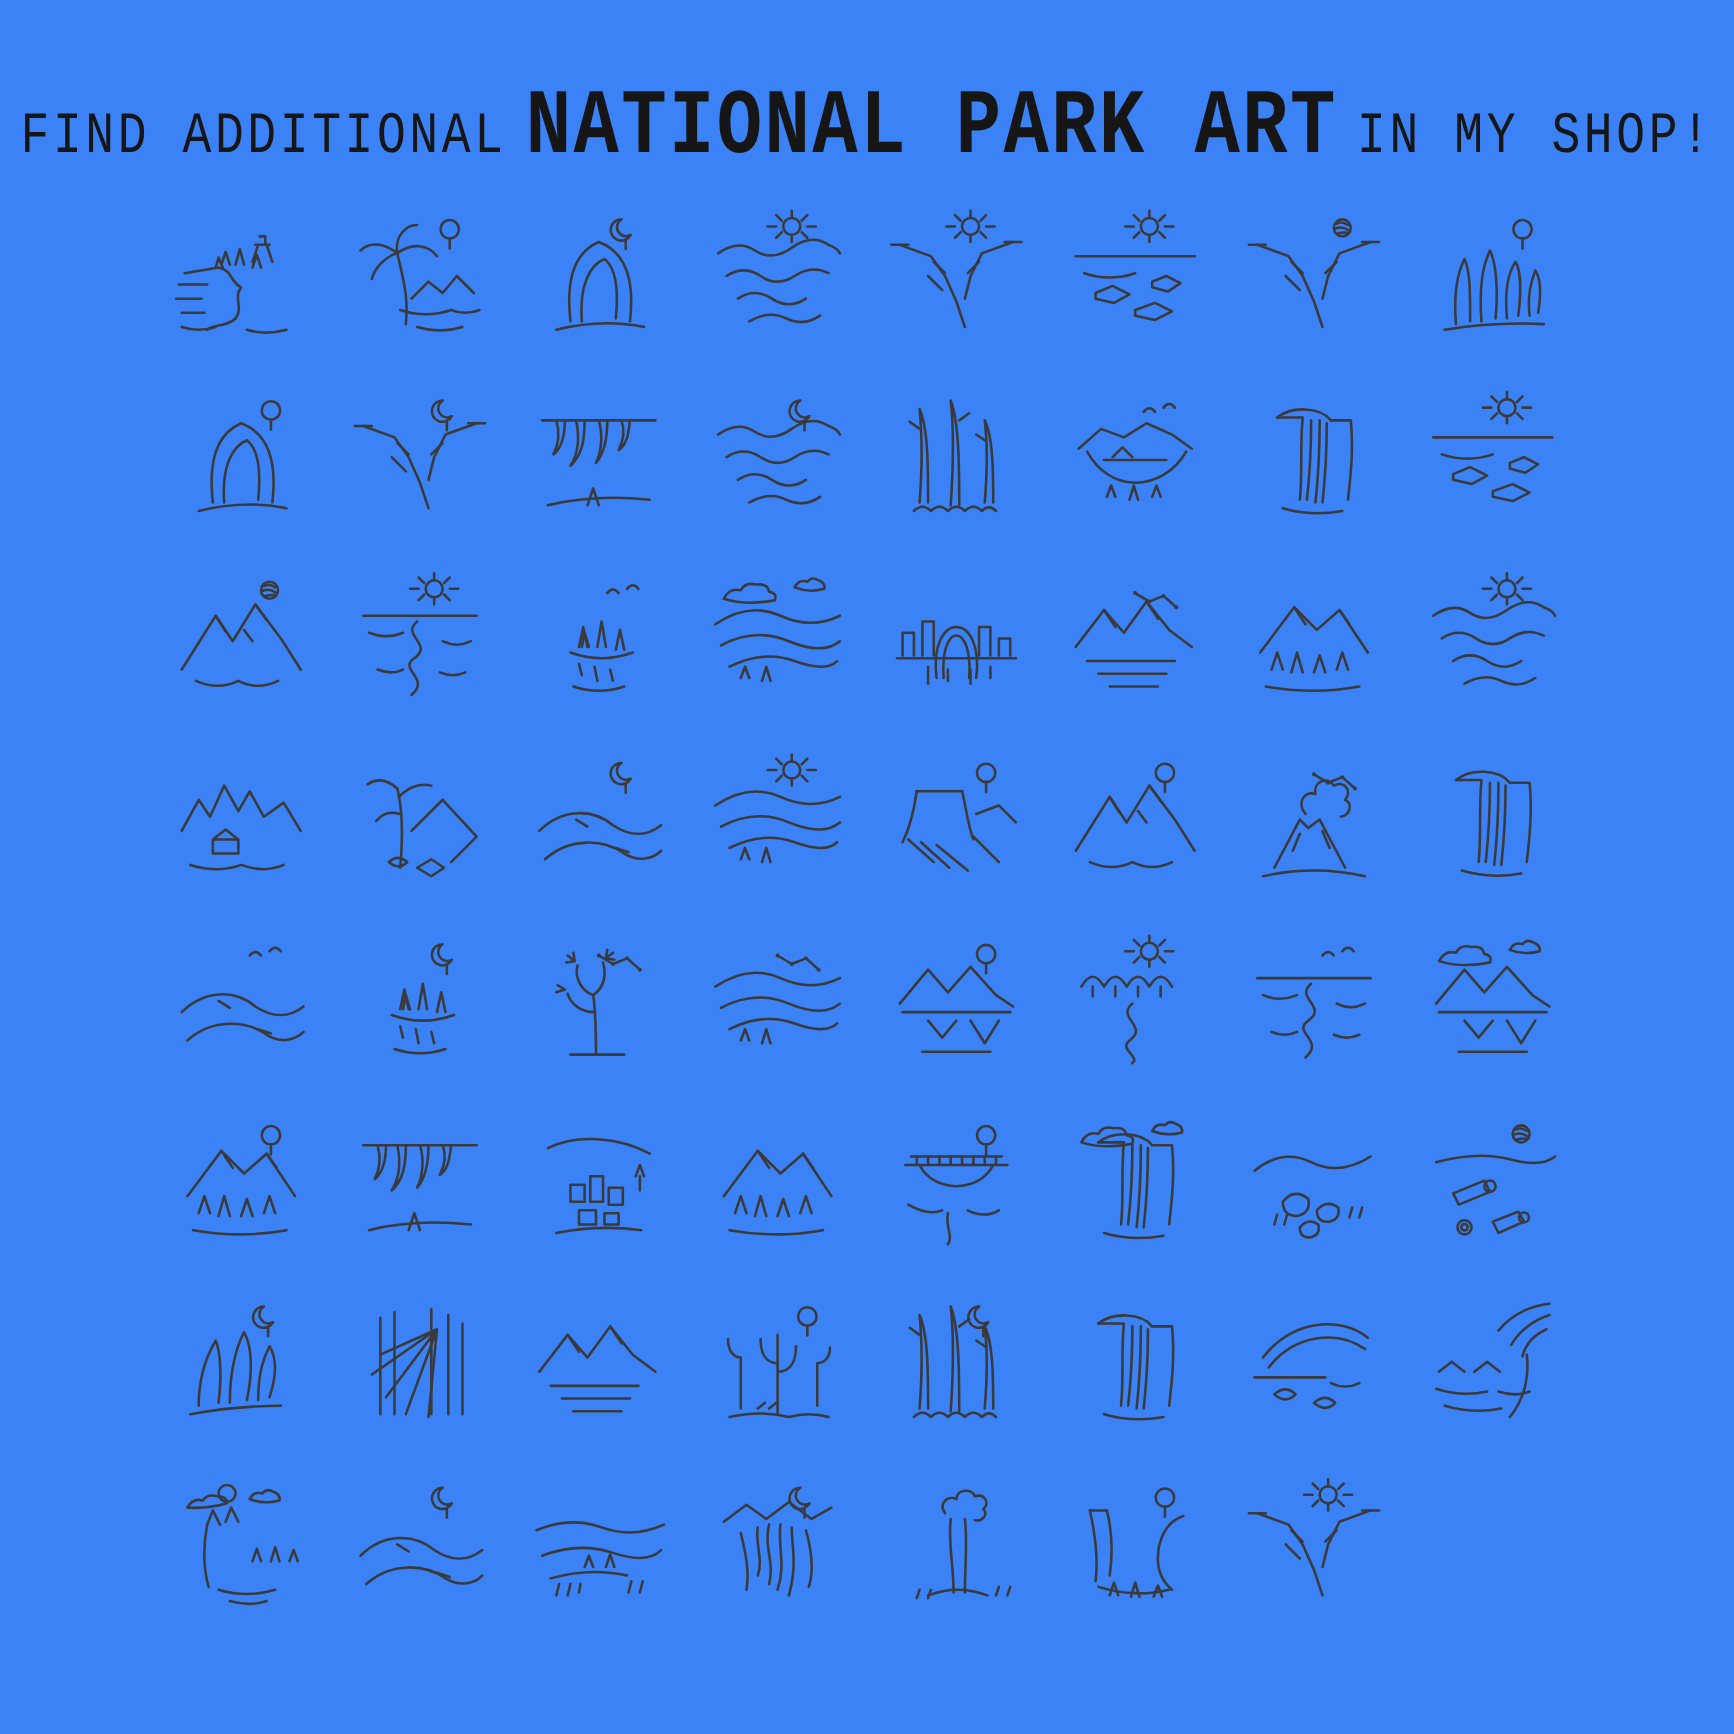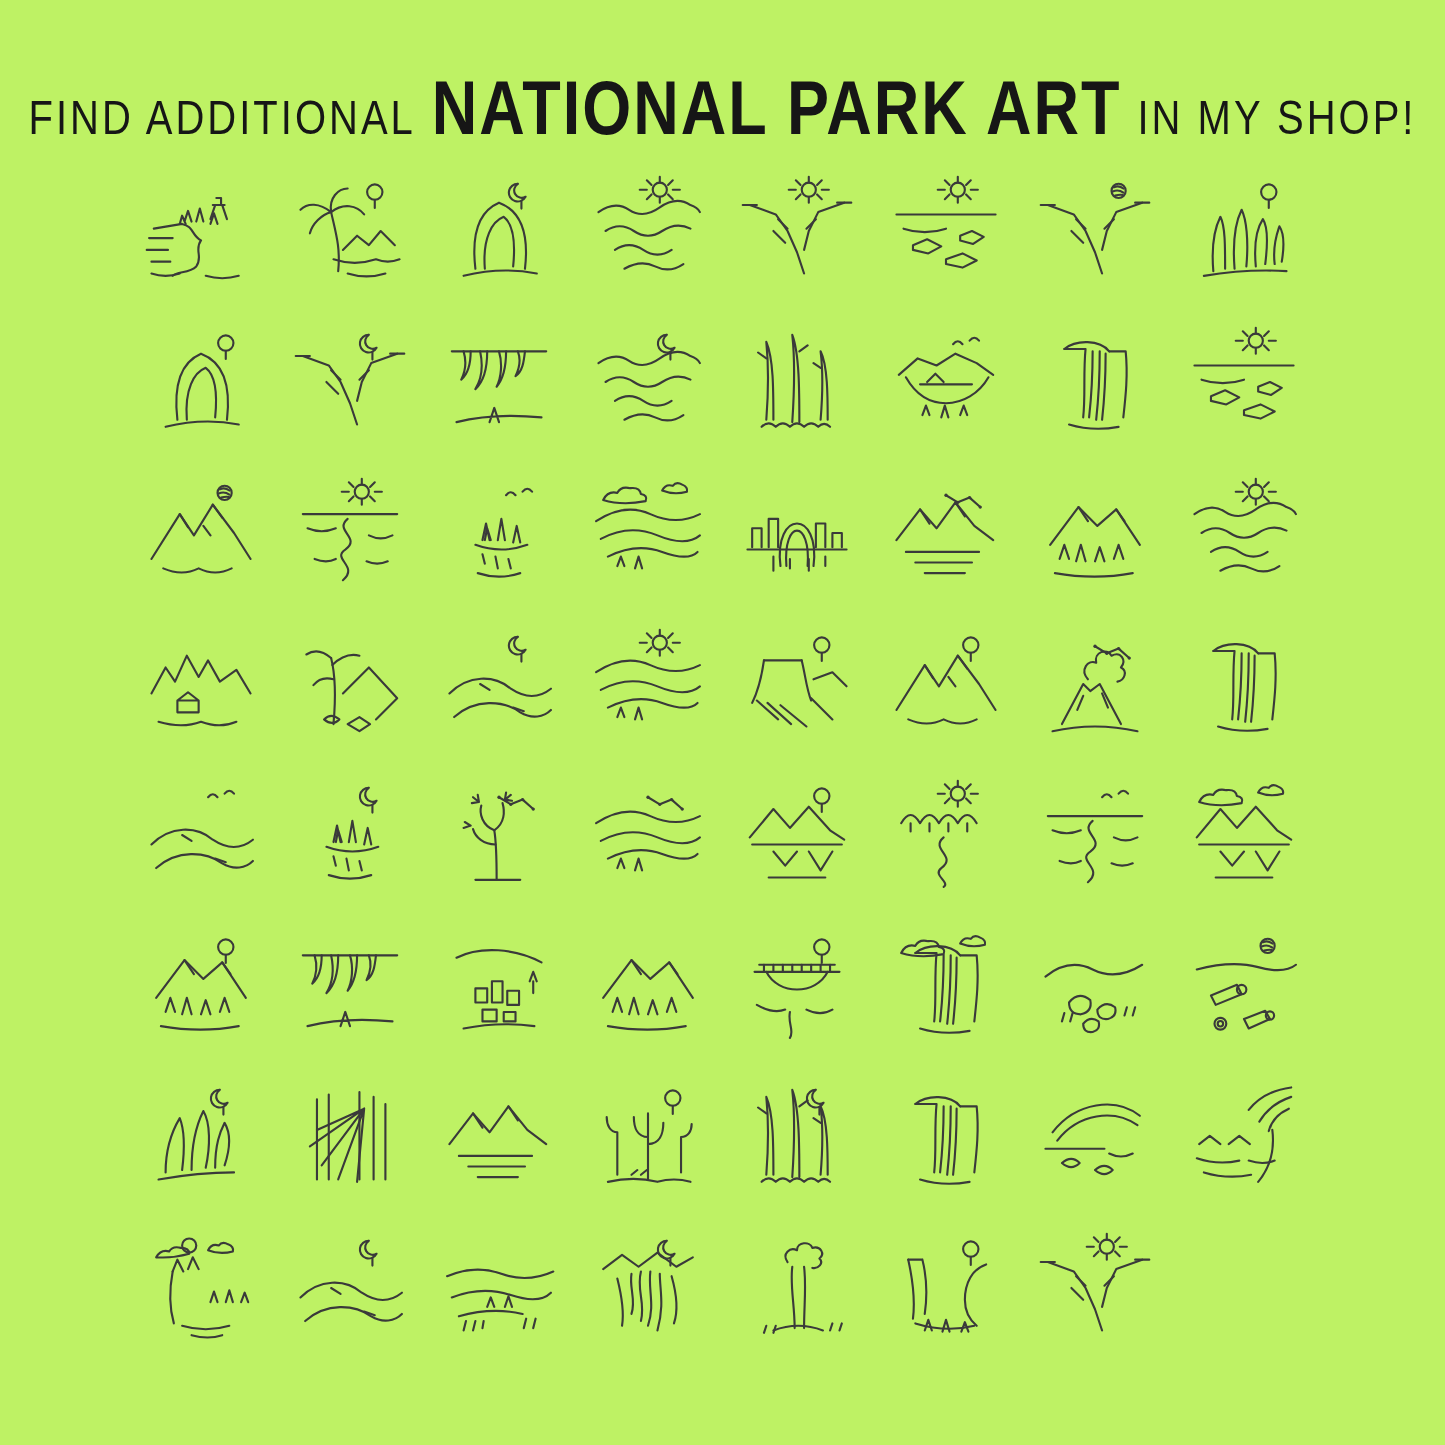--- a/index.html
+++ b/index.html
@@ -1,18 +1,18 @@
 <!DOCTYPE html>
 <html><head>
 <meta charset="utf-8">
 <style>
   html,body{margin:0;padding:0;background:#ffffff;}
   .page{
-    width:1445px;height:1445px;background:#bef264;overflow:hidden;
-    font-family:Liberation Sans, sans-serif;position:relative;
+    width:1445px;height:1445px;background:#3b82f6;overflow:hidden;
+    font-family:Liberation Mono, monospace;position:relative;
   }
   .title{
     display:flex;justify-content:center;align-items:baseline;gap:16px;
     margin:0;padding-top:52px;white-space:nowrap;color:#161616;
     transform:scaleY(1.22);transform-origin:top center;
   }
   .title .seg-small{
     font-size:40px;font-weight:400;letter-spacing:3px;text-transform:uppercase;
   }
   .title .seg-big{

